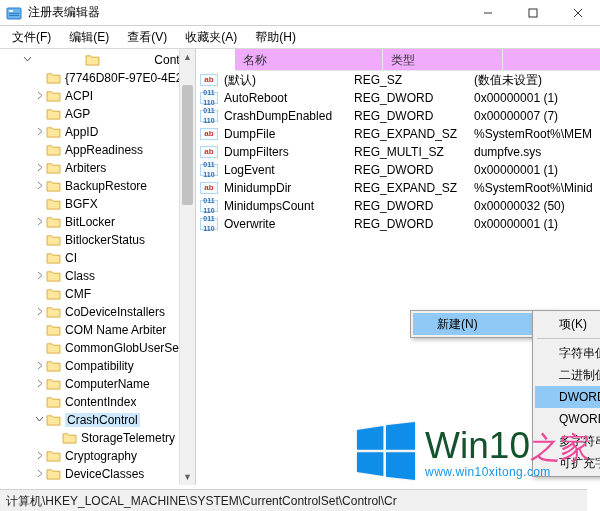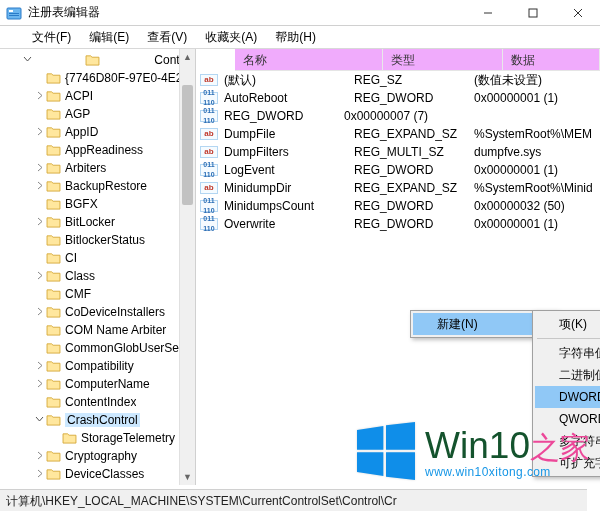--- a/index.html
+++ b/index.html
@@ -30,21 +30,20 @@
     color: #444;
   }
   
   .menubar {
     height: 22px;
     background: #fff;
     display: flex;
     align-items: center;
     padding: 0 4px;
     gap: 2px;
-    margin-left: 20px;
   }
   .menubar .menuitem {
     padding: 2px 8px;
     font-size: 12px;
     cursor: default;
   }
   
   .client {
     position: relative;
     height: calc(100% - 30px - 22px - 22px); 
@@ -478,37 +477,37 @@
         <div class="thumb"></div>
       </div>
       <div class="arrow">▼</div>
     </div>
   </div>
 
   <div class="listpane">
     <div class="listheader">
       <div class="col col-name">名称</div>
       <div class="col col-type">类型</div>
-      <div class="col col-data">数据</div>
     </div>
     <div class="listbody" id="list-body">
         <div class="listrow">
           <span class="valicon ab">ab</span>
           <span class="cell name">(默认)</span>
           <span class="cell type">REG_SZ</span>
           <span class="cell data">(数值未设置)</span>
         </div>
         <div class="listrow">
           <span class="valicon bin">011<br>110</span>
           <span class="cell name">AutoReboot</span>
           <span class="cell type">REG_DWORD</span>
           <span class="cell data">0x00000001 (1)</span>
         </div>
         <div class="listrow">
           <span class="valicon bin">011<br>110</span>
+          <span class="cell name">CrashDumpEnabled</span>
           <span class="cell type">REG_DWORD</span>
           <span class="cell data">0x00000007 (7)</span>
         </div>
         <div class="listrow">
           <span class="valicon ab">ab</span>
           <span class="cell name">DumpFile</span>
           <span class="cell type">REG_EXPAND_SZ</span>
           <span class="cell data">%SystemRoot%\MEM</span>
         </div>
         <div class="listrow">

